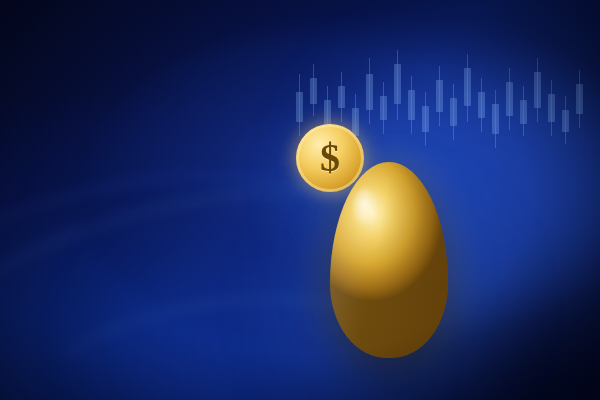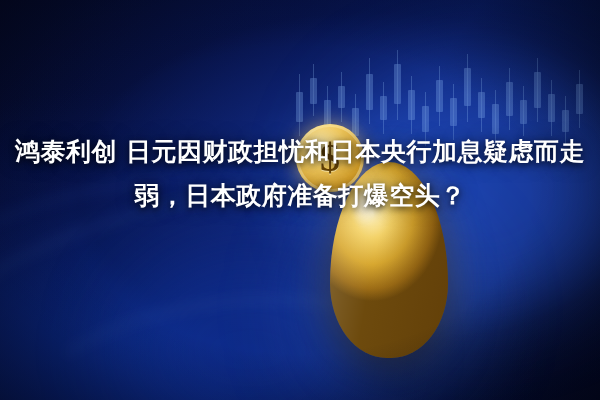--- a/index.html
+++ b/index.html
@@ -262,15 +262,14 @@
     <div class="egg-glint"></div>
   </div>
 
   <div class="coin-glow"></div>
   <div class="coin">
     <span class="coin-symbol">$</span>
   </div>
 
   <div class="bg-vignette"></div>
 
-  <div class="headline">鸿泰利创 日元因财政担忧和日本央行加息疑虑而走弱，日本政府准备打爆空头？</div>
 
 </div>
 
 </body></html>

